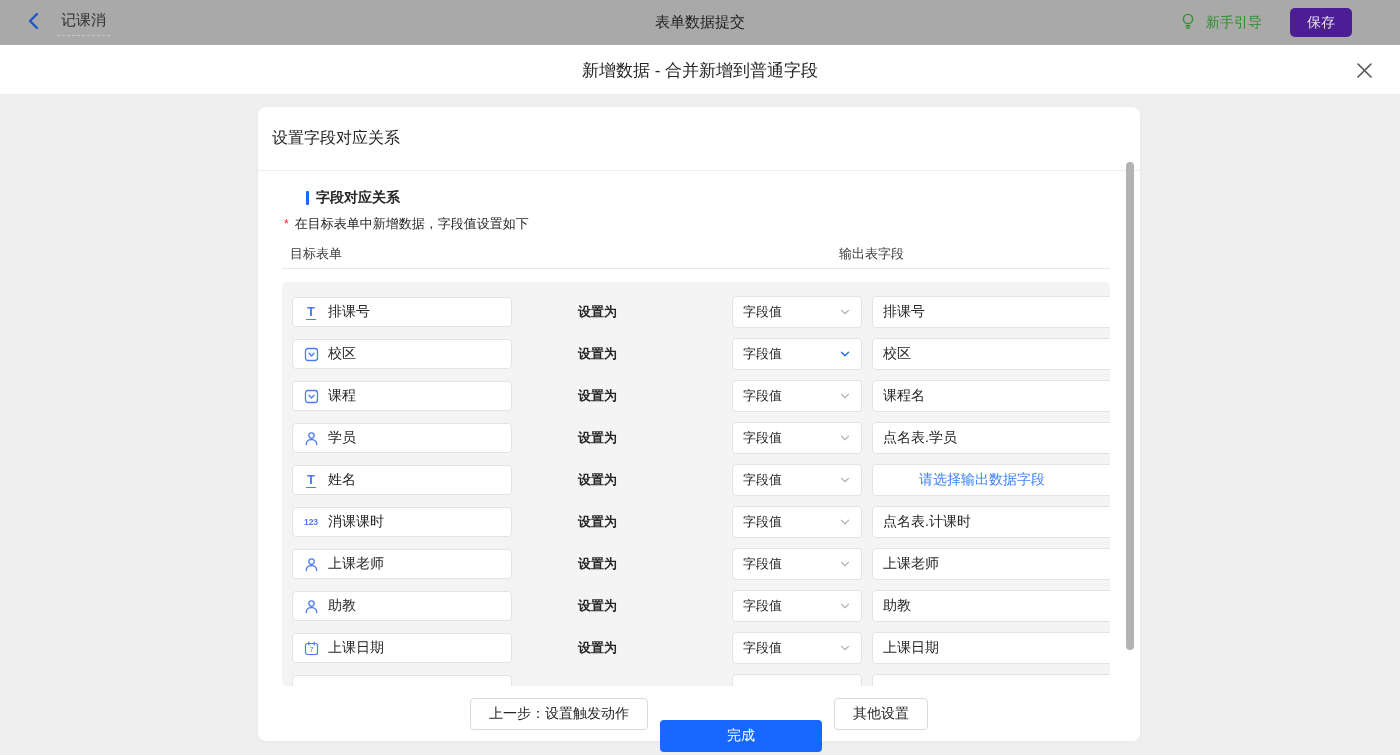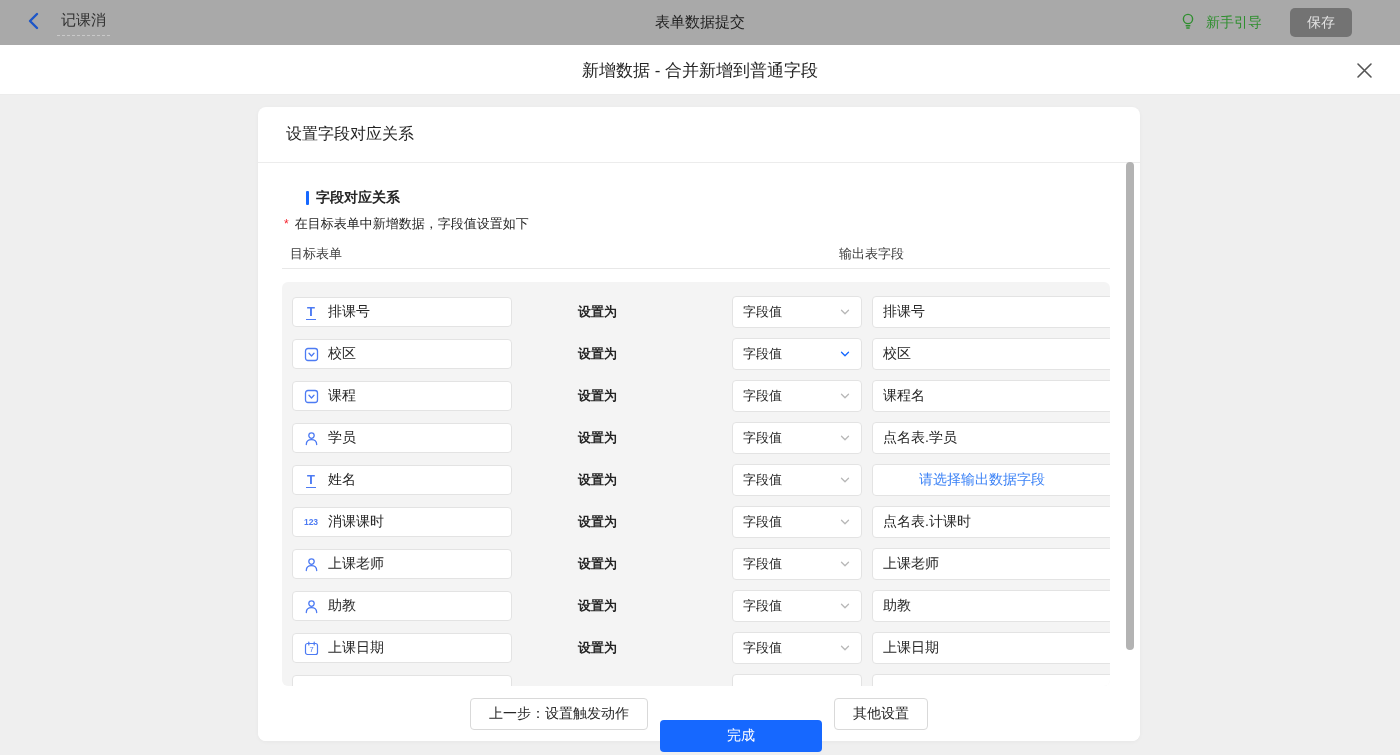--- a/index.html
+++ b/index.html
@@ -12,39 +12,39 @@
     background:#a9a9a9; display:flex; align-items:center; }
   .back-btn { margin-left:26px; display:flex; align-items:center; cursor:pointer; }
   .app-name { margin-left:16px; font-size:15px; color:#2e2e2e;
     border-bottom:1px dashed #c9c9c9; padding:2px 4px 5px 4px; }
   .topbar-title { position:absolute; left:0; right:0; text-align:center;
     font-size:15px; color:#222; pointer-events:none; }
   .topbar-right { margin-left:auto; display:flex; align-items:center; }
   .guide-link { display:flex; align-items:center; gap:11px; font-size:14px;
     color:#2f8f2f; cursor:pointer; }
   .save-btn { margin:0 48px 0 28px; width:62px; height:29px; border:none;
-    border-radius:5px; background:#737373; color:#e3e3e3; font-size:14px;
+    border-radius:5px; background:#4c1d95; color:#e3e3e3; font-size:14px;
     cursor:pointer; font-family:inherit; }
 
   
   .modal-header { position:absolute; left:0; top:45px; width:1400px; height:50px;
     background:#fff; border-bottom:1px solid #ececec; }
   .modal-title { position:absolute; left:0; right:0; top:14px; text-align:center;
     font-size:17px; color:#262626; }
   .modal-close { position:absolute; right:24px; top:13px; width:24px; height:24px;
     display:flex; align-items:center; justify-content:center; cursor:pointer; }
 
   
   .page { position:absolute; left:0; top:96px; width:1400px; height:659px;
     background:#efefef; }
   .card { position:absolute; left:258px; top:11px; width:882px; height:634px;
     background:#fff; border-radius:8px; box-shadow:0 1px 4px rgba(0,0,0,0.04); }
-  .card-header { position:absolute; left:0; top:0; width:100%; height:56px;
+  .card-header { position:absolute; left:0; top:0; width:100%; height:64px;
     border-bottom:1px solid #ececec; display:flex; align-items:center;
-    padding-left:28px; font-size:16px; color:#262626; }
+    padding-left:14px; font-size:16px; color:#262626; }
   .section-title { position:absolute; left:24px; top:82px; display:flex;
     align-items:center; gap:7px; font-size:14px; font-weight:bold; color:#262626;padding-left:24px; }
   .section-bar { width:3px; height:14px; background:#1668ff; border-radius:1px; }
   .req-note { position:absolute; left:26px; top:108px; font-size:13px; color:#262626; }
   .req-star { color:#f5222d; margin-right:6px; font-size:12px; }
   .col-head { position:absolute; top:138px; font-size:13px; color:#404040; }
   .col-head.target { left:32px; }
   .col-head.output { left:557px;margin-left:24px; }
   .cols-divider { position:absolute; left:24px; top:161px; width:828px; height:1px;
     background:#e8e8e8; }

